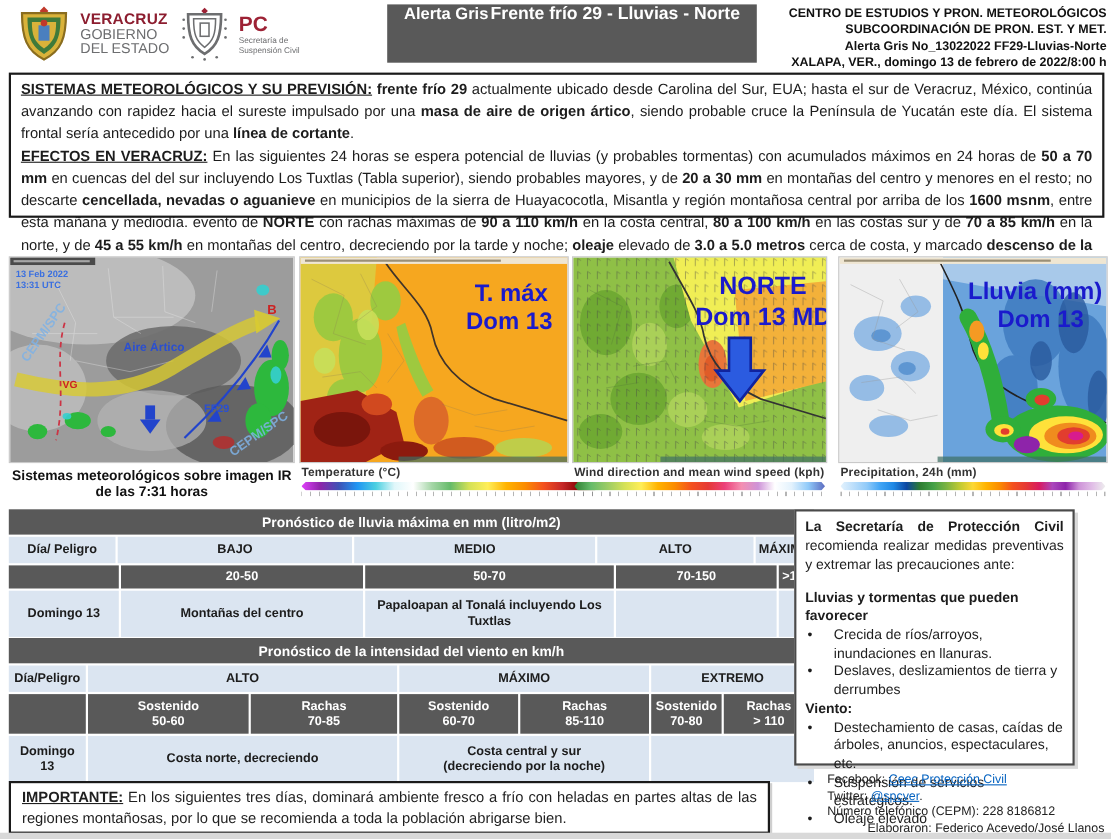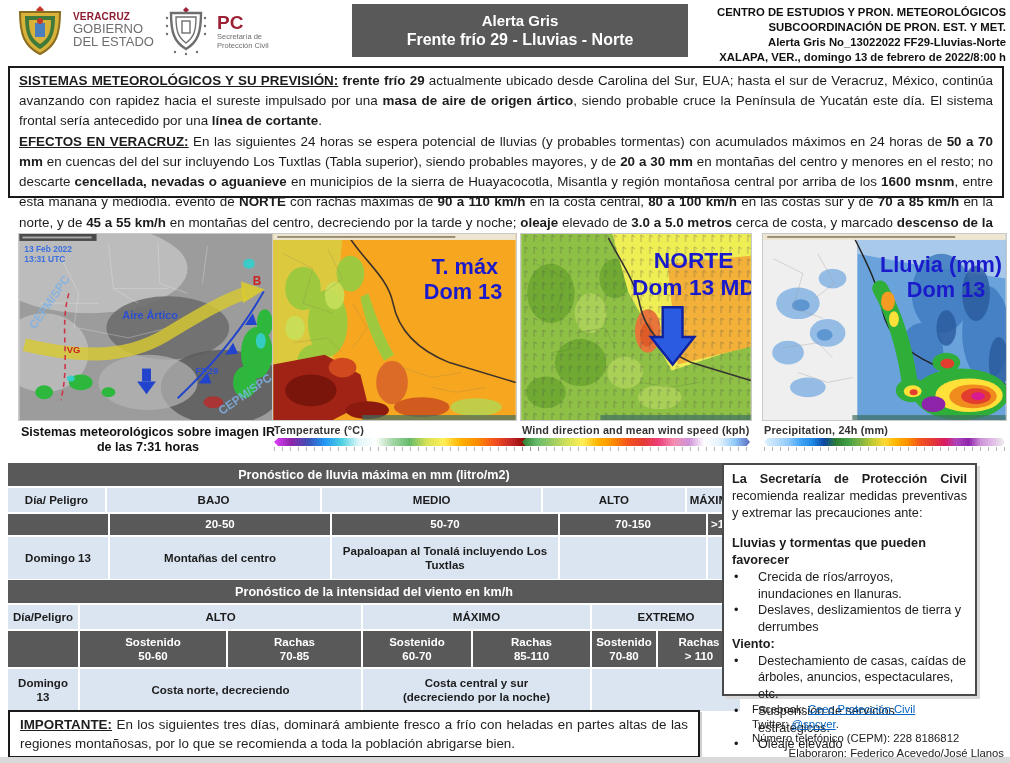--- a/index.html
+++ b/index.html
@@ -7,27 +7,27 @@
   body { font-family:"Liberation Sans", sans-serif; color:#1f1f1f; }
   .page { position:relative; width:1010px; height:763px; background:#fff; overflow:hidden; }
 
   .b { font-weight:700; }
   .u { text-decoration:underline; }
 
   
   .hdr { position:absolute; left:0; top:0; width:1010px; height:62px; }
   .logo-ver { position:absolute; left:14px; top:4px; display:flex; align-items:center; gap:7px; }
   .logo-ver .txt { line-height:1.02; }
-  .logo-ver .t1 { font-size:10px; font-weight:700; color:#8c1d2f; letter-spacing:.2px; }
+  .logo-ver .t1 { font-size:14px; font-weight:700; color:#8c1d2f; letter-spacing:.2px; }
   .logo-ver .t2 { font-size:13px; color:#6d6e70; }
   .logo-pc { position:absolute; left:163px; top:6px; display:flex; align-items:center; gap:8px; }
   .logo-pc .abbr { font-size:19px; font-weight:700; color:#9d2235; line-height:1; }
   .logo-pc .sub { font-size:7.5px; color:#6d6e70; line-height:1.2; }
   .alert-box { position:absolute; left:352px; top:4px; width:336px; height:53px; background:#595959;
-               color:#fff; font-weight:700; text-align:center; display:flex; flex-direction:column;
+               color:#fff; font-weight:700; text-align:center; display:flex; 
                justify-content:center; gap:2px; }
   .alert-box .l1 { font-size:15px; }
   .alert-box .l2 { font-size:16px;text-align:center; }
   .org { position:absolute; right:4px; top:5px; width:312px; text-align:right;
          font-size:11.3px; font-weight:700; line-height:1.33; color:#111; }
 
   
   .summary { position:absolute; left:8px; top:66px; width:996px; height:132px;
              border:2px solid #1a1a1a; padding:3px 9px 0 9px; font-size:13.4px;
              line-height:1.51; text-align:justify; color:#1c1c1c; }
@@ -127,21 +127,21 @@
             <circle cx="42" cy="20" r="1.2"></circle>
             <circle cx="42" cy="28" r="1.2"></circle>
           <circle cx="12" cy="46" r="1.2"></circle>
             <circle cx="23" cy="48" r="1.2"></circle>
             <circle cx="34" cy="46" r="1.2"></circle>
         </g>
       </svg>
       <div>
         <div class="abbr">PC</div>
         <div class="sub">Secretaría de</div>
-        <div class="sub">Protección Civil</div>
+        <div class="sub">Suspensión Civil</div>
       </div>
     </div>
 
     <div class="alert-box">
       <div class="l1">Alerta Gris</div>
       <div class="l2">Frente frío 29 - Lluvias - Norte</div>
     </div>
 
     <div class="org">
       <div>CENTRO DE ESTUDIOS Y PRON. METEOROLÓGICOS</div>
@@ -150,21 +150,21 @@
       <div>XALAPA, VER., domingo 13 de febrero de 2022/8:00 h</div>
     </div>
   </div>
 
   <div class="summary">
     <span><span class="b u">SISTEMAS METEOROLÓGICOS Y SU PREVISIÓN:</span><span class="b"> </span><span class="b">frente frío 29</span><span> actualmente ubicado desde Carolina del Sur, EUA; hasta el sur de Veracruz, México, continúa avanzando con rapidez hacia el sureste impulsado por una </span><span class="b">masa de aire de origen ártico</span><span>, siendo probable cruce la Península de Yucatán este día. El sistema frontal sería antecedido por una </span><span class="b">línea de cortante</span><span>.</span></span>
     <br>
     <span><span class="b u">EFECTOS EN VERACRUZ:</span><span> En las siguientes 24 horas se espera potencial de lluvias (y probables tormentas) con acumulados máximos en 24 horas de </span><span class="b">50 a 70 mm</span><span> en cuencas del del sur incluyendo Los Tuxtlas (Tabla superior), siendo probables mayores, y de </span><span class="b">20 a 30 mm</span><span> en montañas del centro y menores en el resto; no descarte </span><span class="b">cencellada, nevadas o aguanieve</span><span> en municipios de la sierra de Huayacocotla, Misantla y región montañosa central por arriba de los </span><span class="b">1600 msnm</span><span>, entre esta mañana y mediodía. evento de </span><span class="b">NORTE</span><span> con rachas máximas de </span><span class="b">90 a 110 km/h</span><span> en la costa central, </span><span class="b">80 a 100 km/h</span><span> en las costas sur y de </span><span class="b">70 a 85 km/h</span><span> en la norte, y de </span><span class="b">45 a 55 km/h</span><span> en montañas del centro, decreciendo por la tarde y noche; </span><span class="b">oleaje</span><span> elevado de </span><span class="b">3.0 a 5.0 metros</span><span> cerca de costa, y marcado </span><span class="b">descenso de la temperatura</span><span>.</span></span>
   </div>
 
-  <div class="map-panel" style="left:8px;width:260px;margin-left:10px;">
+  <div class="map-panel" style="left:8px;width:260px;">
     <svg class="map-frame" width="260" height="188" viewBox="0 0 260 188">
       <rect width="260" height="188" fill="#9c9c9c"></rect>
       <ellipse cx="70" cy="35" rx="100" ry="45" fill="#c4c4c4" opacity=".8"></ellipse>
       <ellipse cx="25" cy="120" rx="45" ry="40" fill="#cbcbcb" opacity=".6"></ellipse>
       <ellipse cx="150" cy="95" rx="62" ry="32" fill="#6e6e6e" opacity=".9"></ellipse>
       <ellipse cx="205" cy="155" rx="62" ry="38" fill="#5c5c5c" opacity=".85"></ellipse>
       <ellipse cx="130" cy="150" rx="50" ry="28" fill="#b5b5b5" opacity=".7"></ellipse>
       <g stroke="#e9e9e9" stroke-width=".6" fill="none" opacity=".55">
         <path d="M40 20 L60 60 L55 95"></path>
           <path d="M90 10 L95 55 L120 70"></path>

